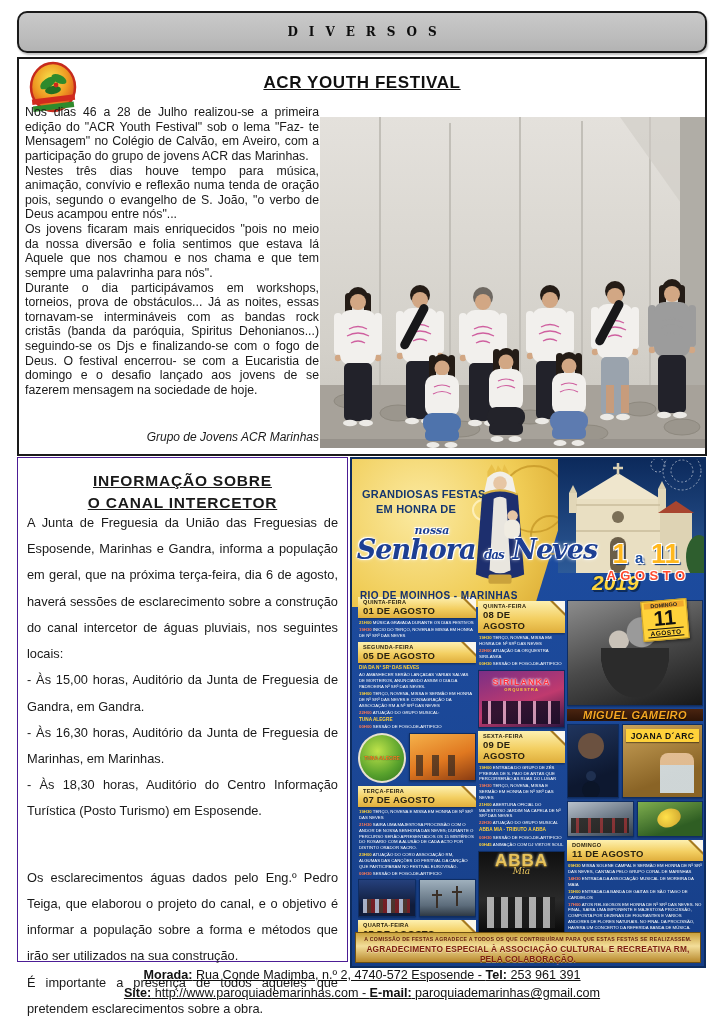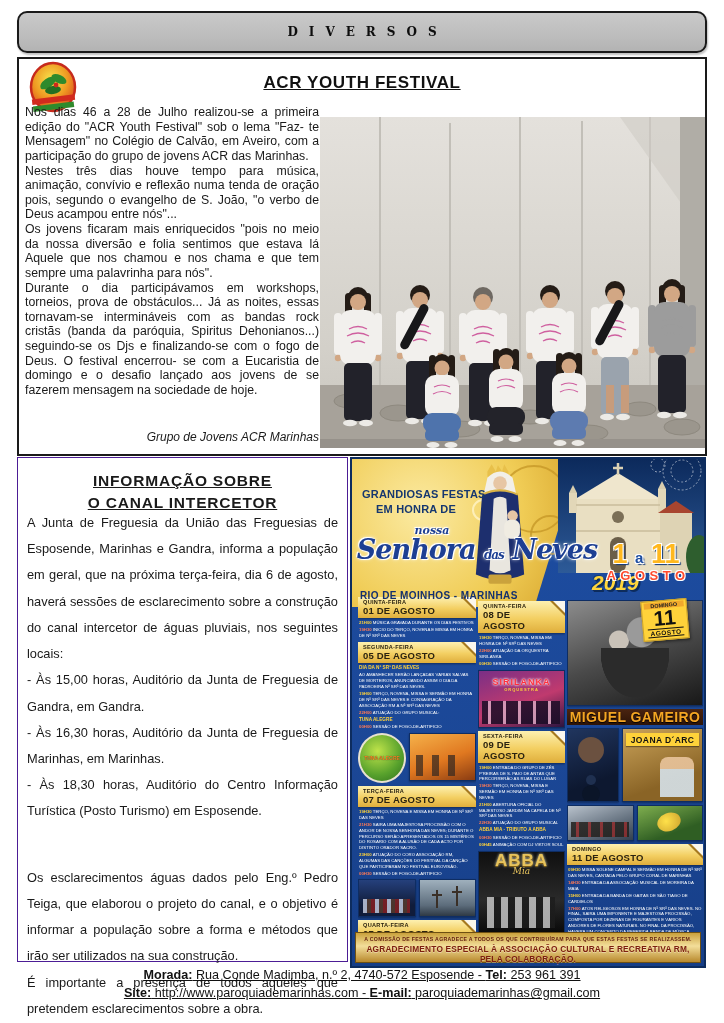--- a/index.html
+++ b/index.html
@@ -118,21 +118,21 @@
   .abba-s{font-family:"DejaVu Serif",serif;font-style:italic;font-size:9px;color:#e7c35c;margin-top:-3px;}
   .img-abba::after{content:"";position:absolute;left:8px;bottom:4px;width:80%;height:38%;
     background:repeating-linear-gradient(90deg,#cfcfcf 0 7px,#1c1c1c 7px 14px);opacity:.8;}
   .img-miguel{height:104px;background:
       radial-gradient(circle at 55% 30%,#9a9a9a 0 14%,transparent 15%),
       radial-gradient(circle at 38% 38%,#c9c2b8 0 9%,transparent 10%),
       linear-gradient(160deg,#8c8c8c,#4a4a4a 50%,#181818);}
   .img-miguel::after{content:"";position:absolute;left:20%;bottom:0;width:60%;height:55%;
     background:radial-gradient(ellipse at 50% 10%,#2b2b2b 0 60%,transparent 61%);}
   .miguel-bar{height:22px;background:linear-gradient(180deg,#4a2410,#2d1407);display:flex;align-items:center;justify-content:center;
-    font-size:14px;font-weight:900;letter-spacing:.4px;color:#f5a623;text-shadow:0 1px 1px #000;}
+    font-size:11px;font-weight:900;letter-spacing:.4px;color:#f5a623;text-shadow:0 1px 1px #000;font-style:italic;}
   .img-dj{width:50px;height:72px;background:linear-gradient(160deg,#20355e,#0d1830 70%);}
   .img-dj::after{content:"";position:absolute;left:10px;top:8px;width:26px;height:26px;border-radius:50%;background:#6b5140;
     box-shadow:0 30px 0 -8px #1f3050,0 44px 0 -4px #0b1528;}
   .card-joana{flex:1;height:72px;background:linear-gradient(160deg,#caa35a,#8a6426 70%);}
   .joana-strip{margin:4px 3px 0 3px;background:#ffd23a;color:#111;font-size:8.5px;font-weight:900;text-align:center;
     letter-spacing:.4px;padding:1.5px 0;box-shadow:0 1px 1px rgba(0,0,0,.4);}
   .card-joana::after{content:"";position:absolute;right:8px;bottom:4px;width:34px;height:40px;border-radius:8px 8px 0 0;
     background:linear-gradient(180deg,#e9c49c 0 30%,#d6e2ea 30% 100%);opacity:.9;}
   .img-or{flex:1;height:34px;background:linear-gradient(160deg,#b9c2cc,#63707e 60%,#33404e);}
   .img-or::after{content:"";position:absolute;left:3px;bottom:3px;width:90%;height:45%;

